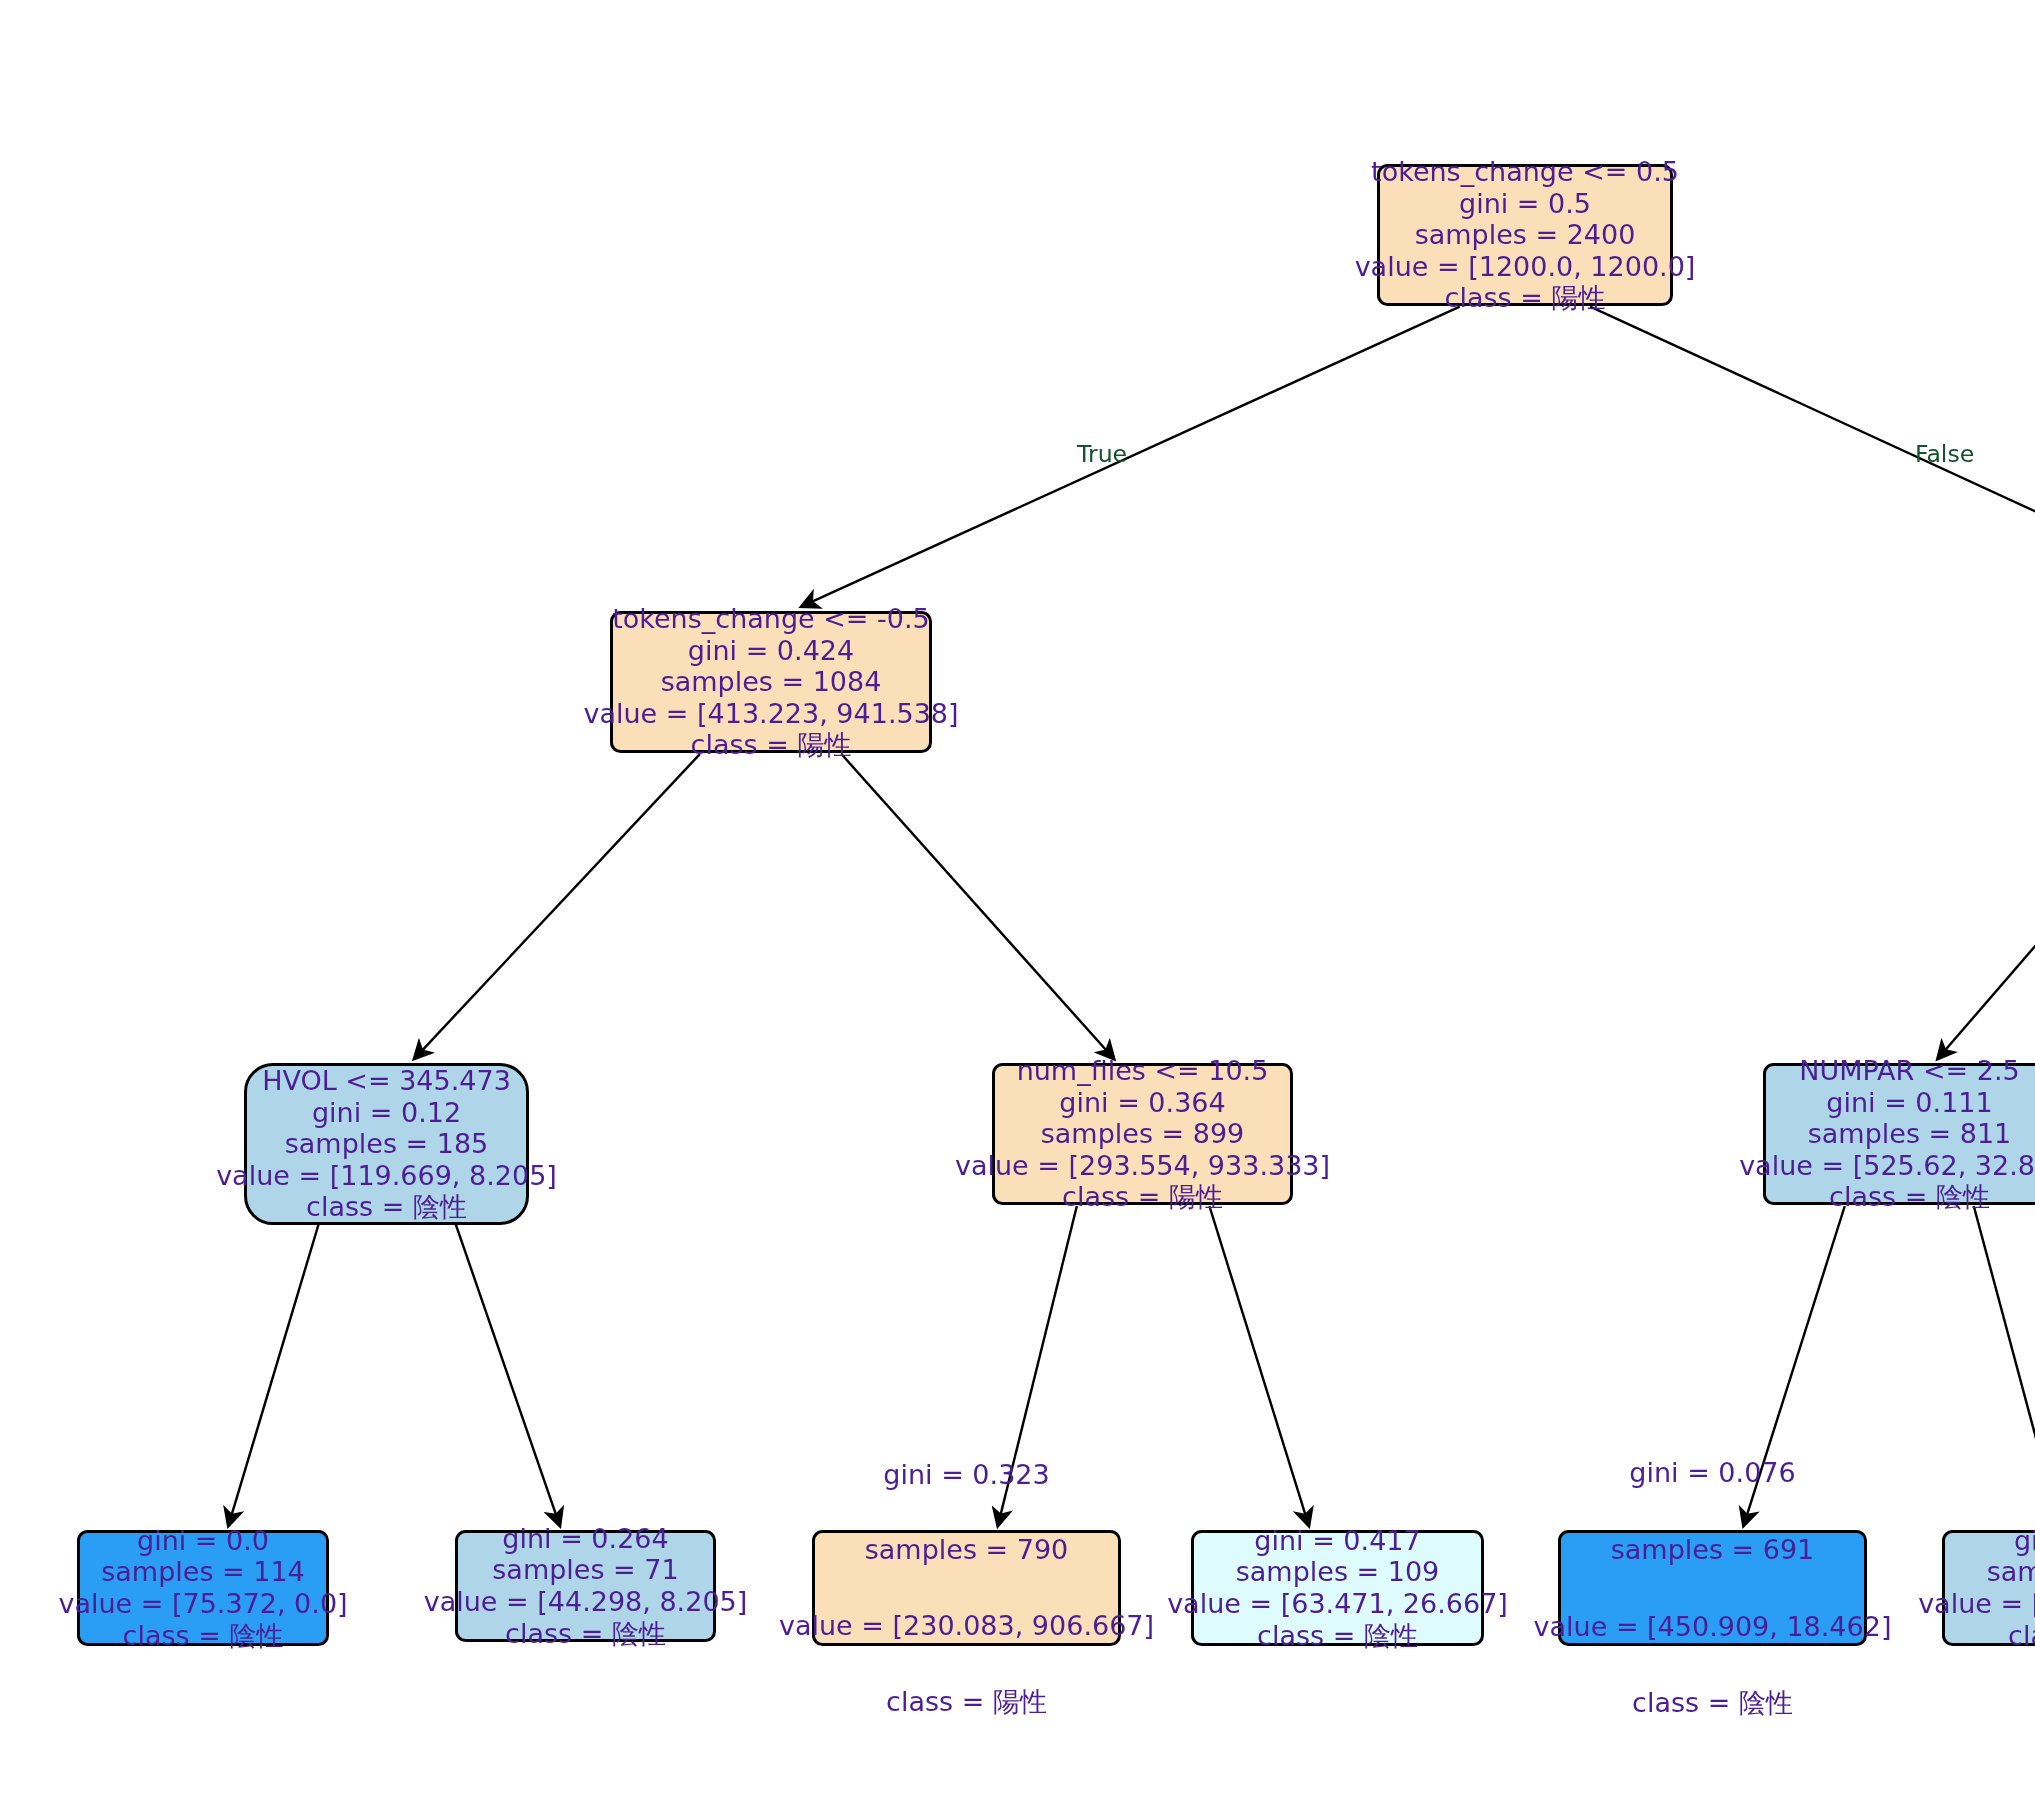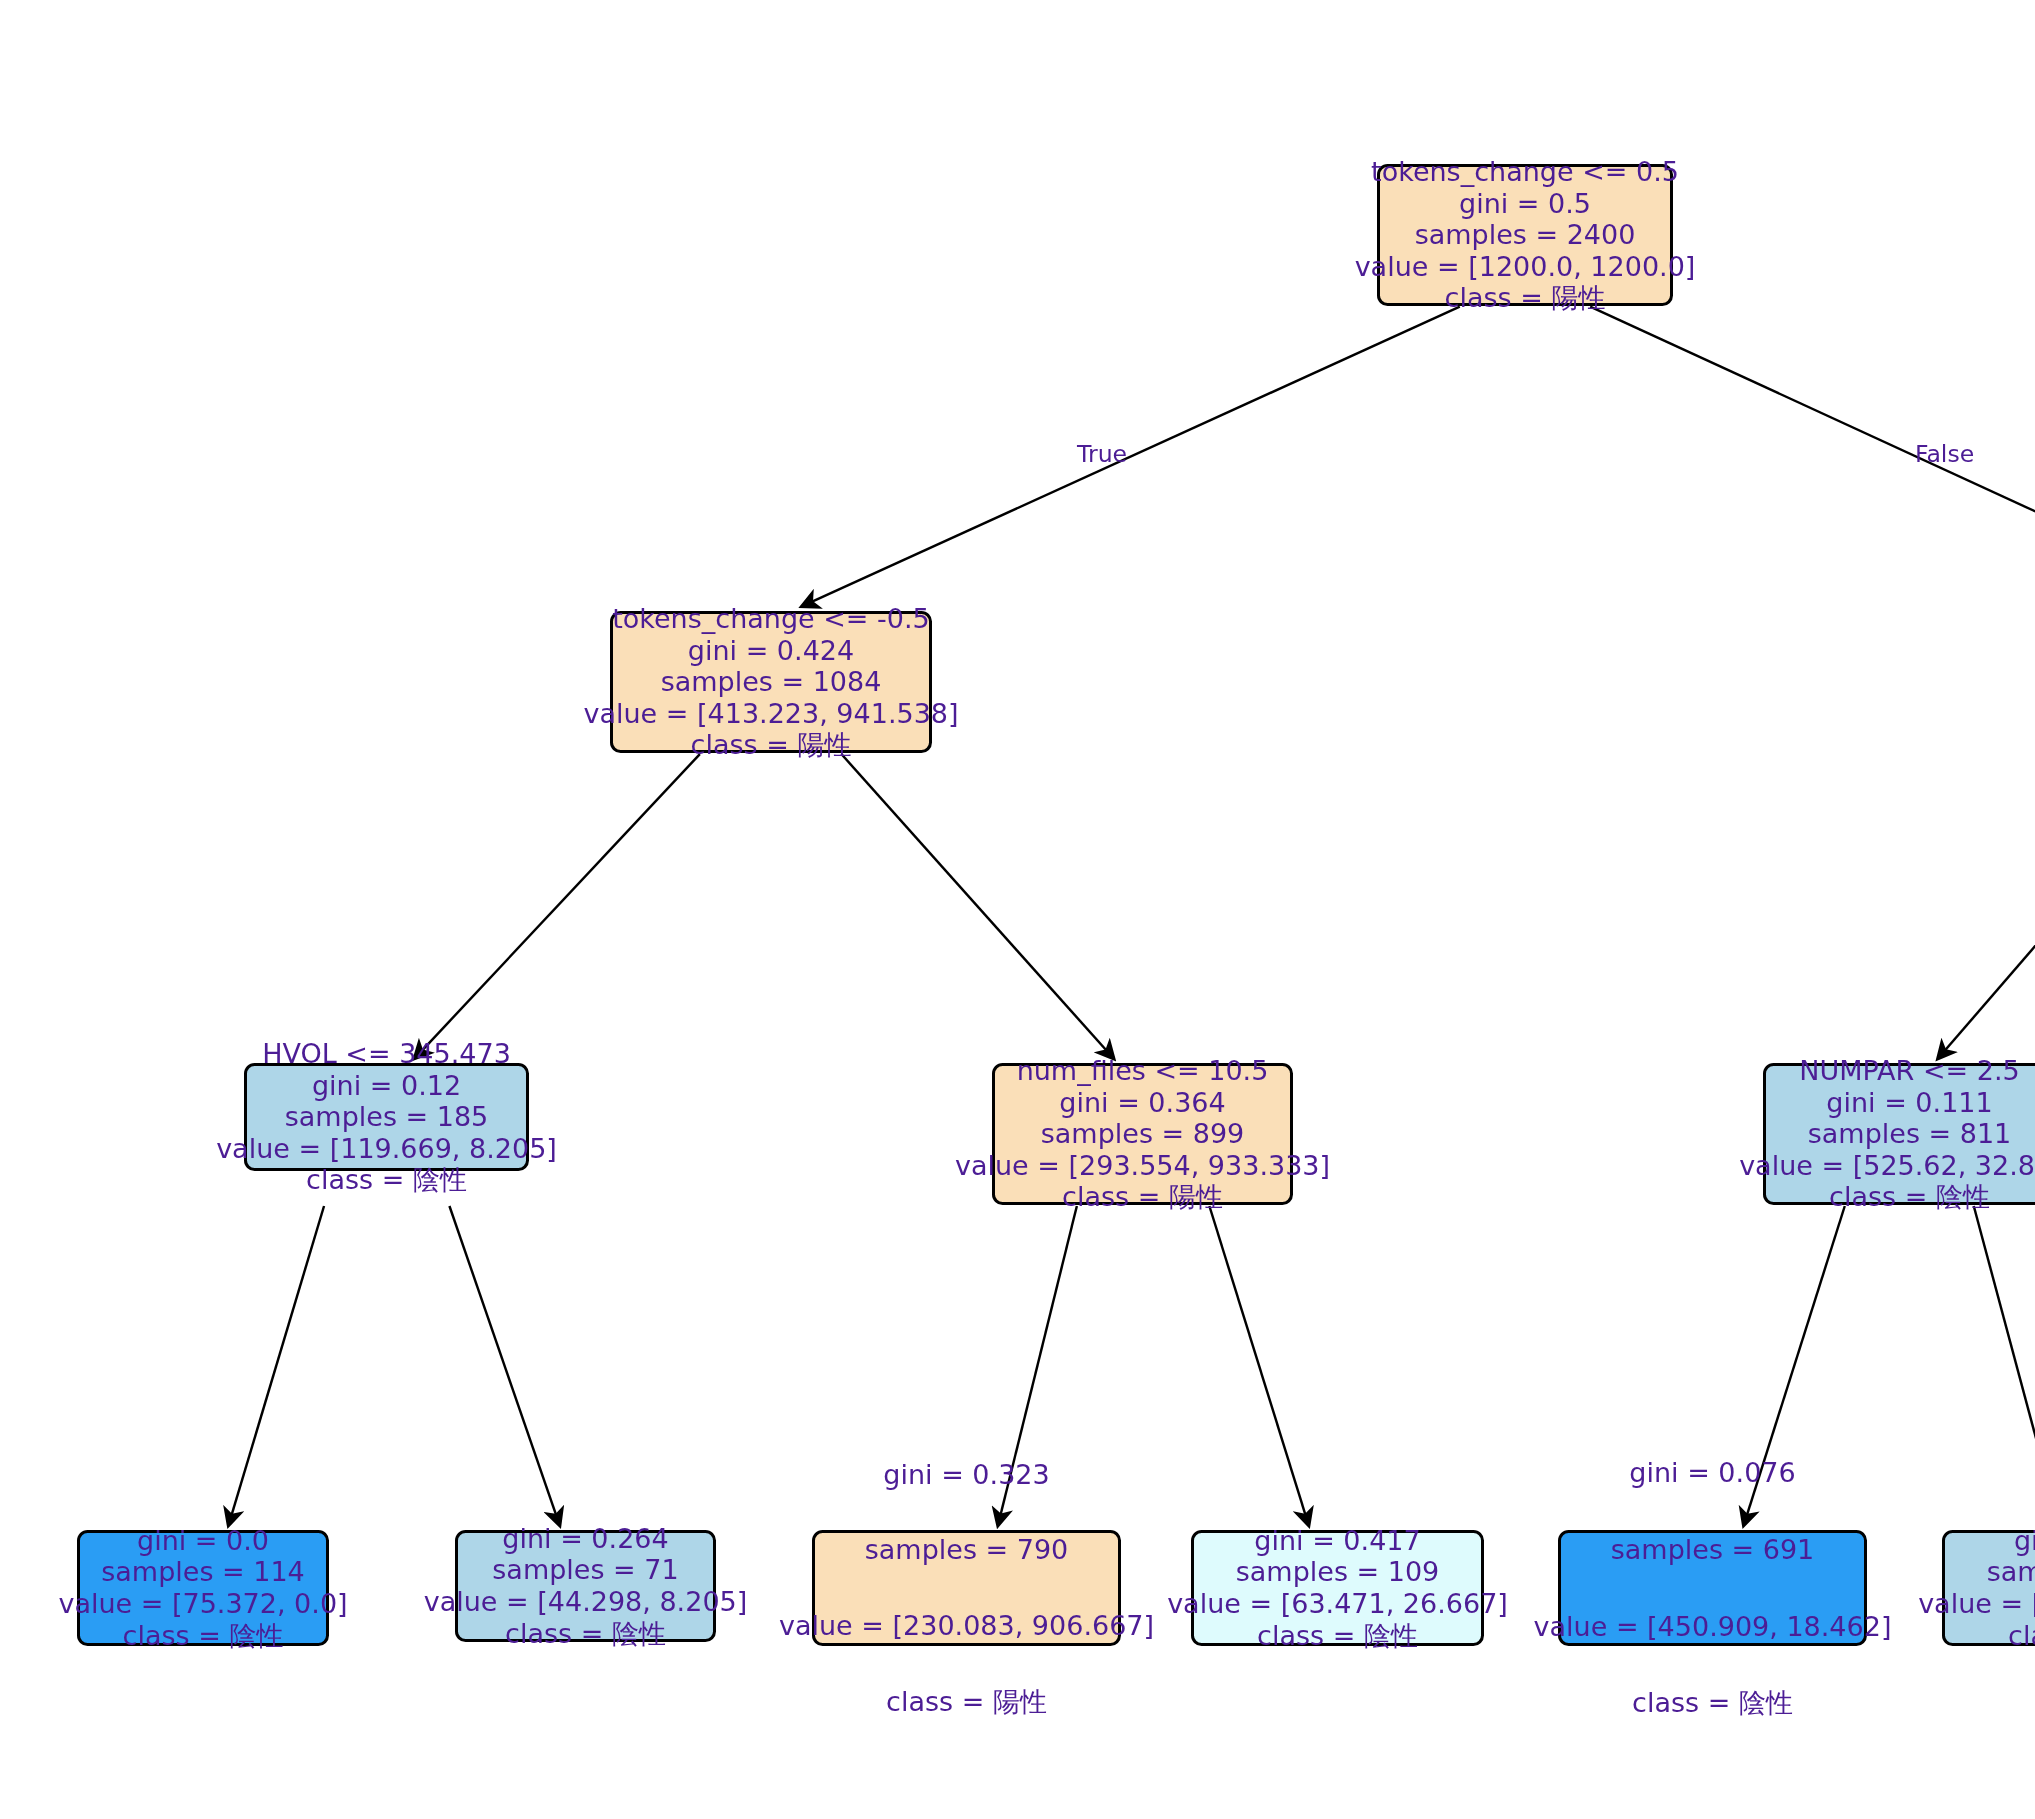--- a/index.html
+++ b/index.html
@@ -41,21 +41,21 @@
     color: #4c1d95;
     white-space: nowrap;
   }
   .node .line {
     display: block;
   }
   .edge-label {
     position: absolute;
     font-family: "DejaVu Sans", sans-serif;
     font-size: 23.6px;
-    color: #4c1d95;
+    color: #14532d;
     white-space: nowrap;
   }
 </style>
 </head>
 <body>
 
 <div id="tree-canvas">
   <svg id="edge-layer" viewBox="0 0 7470 4470" preserveAspectRatio="none">
     <defs>
       <marker id="arrowhead" markerWidth="9" markerHeight="9" refX="7" refY="4.5" orient="auto" markerUnits="strokeWidth">
@@ -87,21 +87,21 @@
         <span class="line">value = [1200.0, 1200.0]</span>
         <span class="line">class = 陽性</span>
       </div>
       <div class="node" style="left: 610px; top: 611px; width: 322px; height: 142px; background: rgb(250, 223, 184);">
         <span class="line">tokens_change &lt;= -0.5</span>
         <span class="line">gini = 0.424</span>
         <span class="line">samples = 1084</span>
         <span class="line">value = [413.223, 941.538]</span>
         <span class="line">class = 陽性</span>
       </div>
-      <div class="node" style="left: 244px; top: 1063px; width: 285px; height: 108px; background: rgb(174, 214, 232);">
+      <div class="node" style="left: 244px; top: 1063px; width: 285px; height: 162px; background: rgb(174, 214, 232); border-radius: 29px;">
         <span class="line">HVOL &lt;= 345.473</span>
         <span class="line">gini = 0.12</span>
         <span class="line">samples = 185</span>
         <span class="line">value = [119.669, 8.205]</span>
         <span class="line">class = 陰性</span>
       </div>
       <div class="node" style="left: 992px; top: 1063px; width: 301px; height: 142px; background: rgb(250, 223, 184);">
         <span class="line">num_files &lt;= 10.5</span>
         <span class="line">gini = 0.364</span>
         <span class="line">samples = 899</span>

